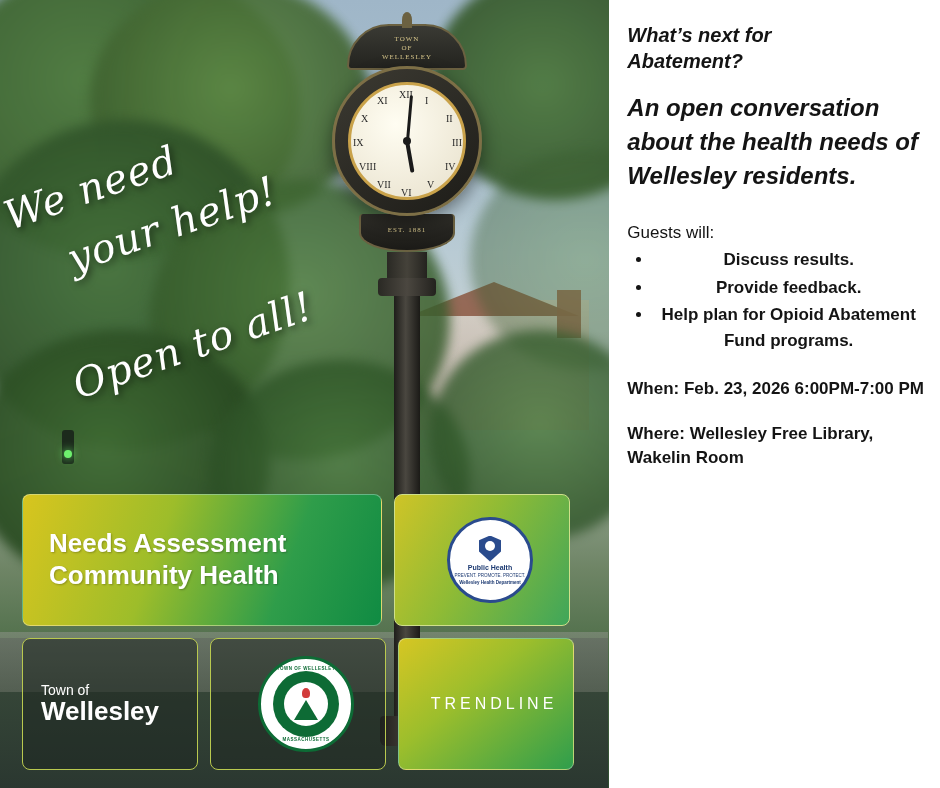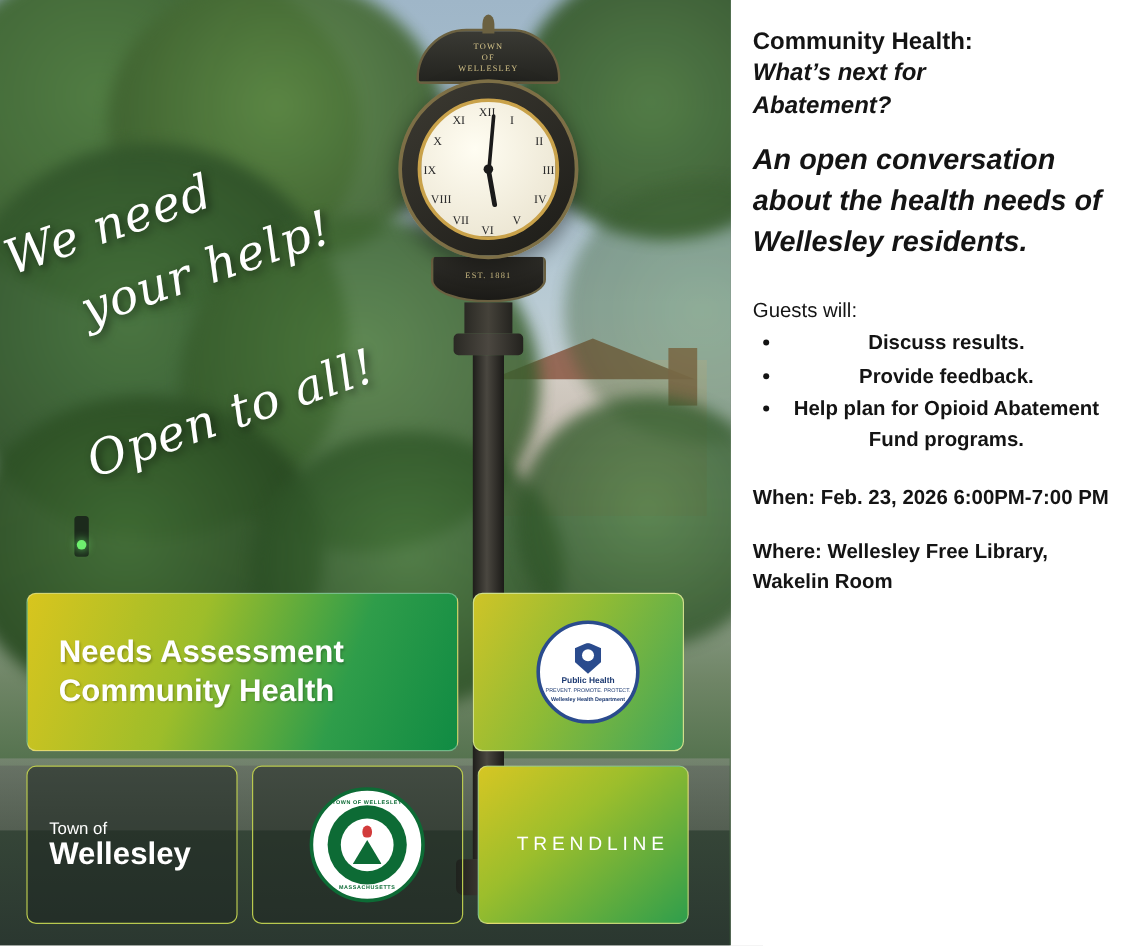--- a/index.html
+++ b/index.html
@@ -14,21 +14,21 @@
     width: 940px; height: 788px;
     display: flex;
     background: #ffffff;
   }
 
   
   .photo-panel {
     position: relative;
     width: 612px; height: 788px;
     overflow: hidden;
-    background: #737373;
+    background: #7f1d1d;
   }
   .sky {
     position: absolute; inset: 0;
     background:
       linear-gradient(to bottom,
         #9fb6c8 0%,
         #a8bfcd 18%,
         #b9cbd4 32%,
         #c3cfd2 42%,
         #b4c3bf 52%,
@@ -410,21 +410,20 @@
         </div>
         <div class="tile tile-trendline">
           <span class="trendline-word">TRENDLINE</span>
         </div>
       </div>
     </div>
   </div>
 
   <div class="text-panel">
     <div class="headline">
-      <span>Community Health:</span>
       <span class="it">What’s next for</span>
       <span class="it">Abatement?</span>
     </div>
 
     <div class="subhead">An open conversation about the health needs of Wellesley residents.</div>
 
     <div class="guests-label">Guests will:</div>
     <ul class="guests">
       <li>Discuss results.</li>
       <li>Provide feedback.</li>

